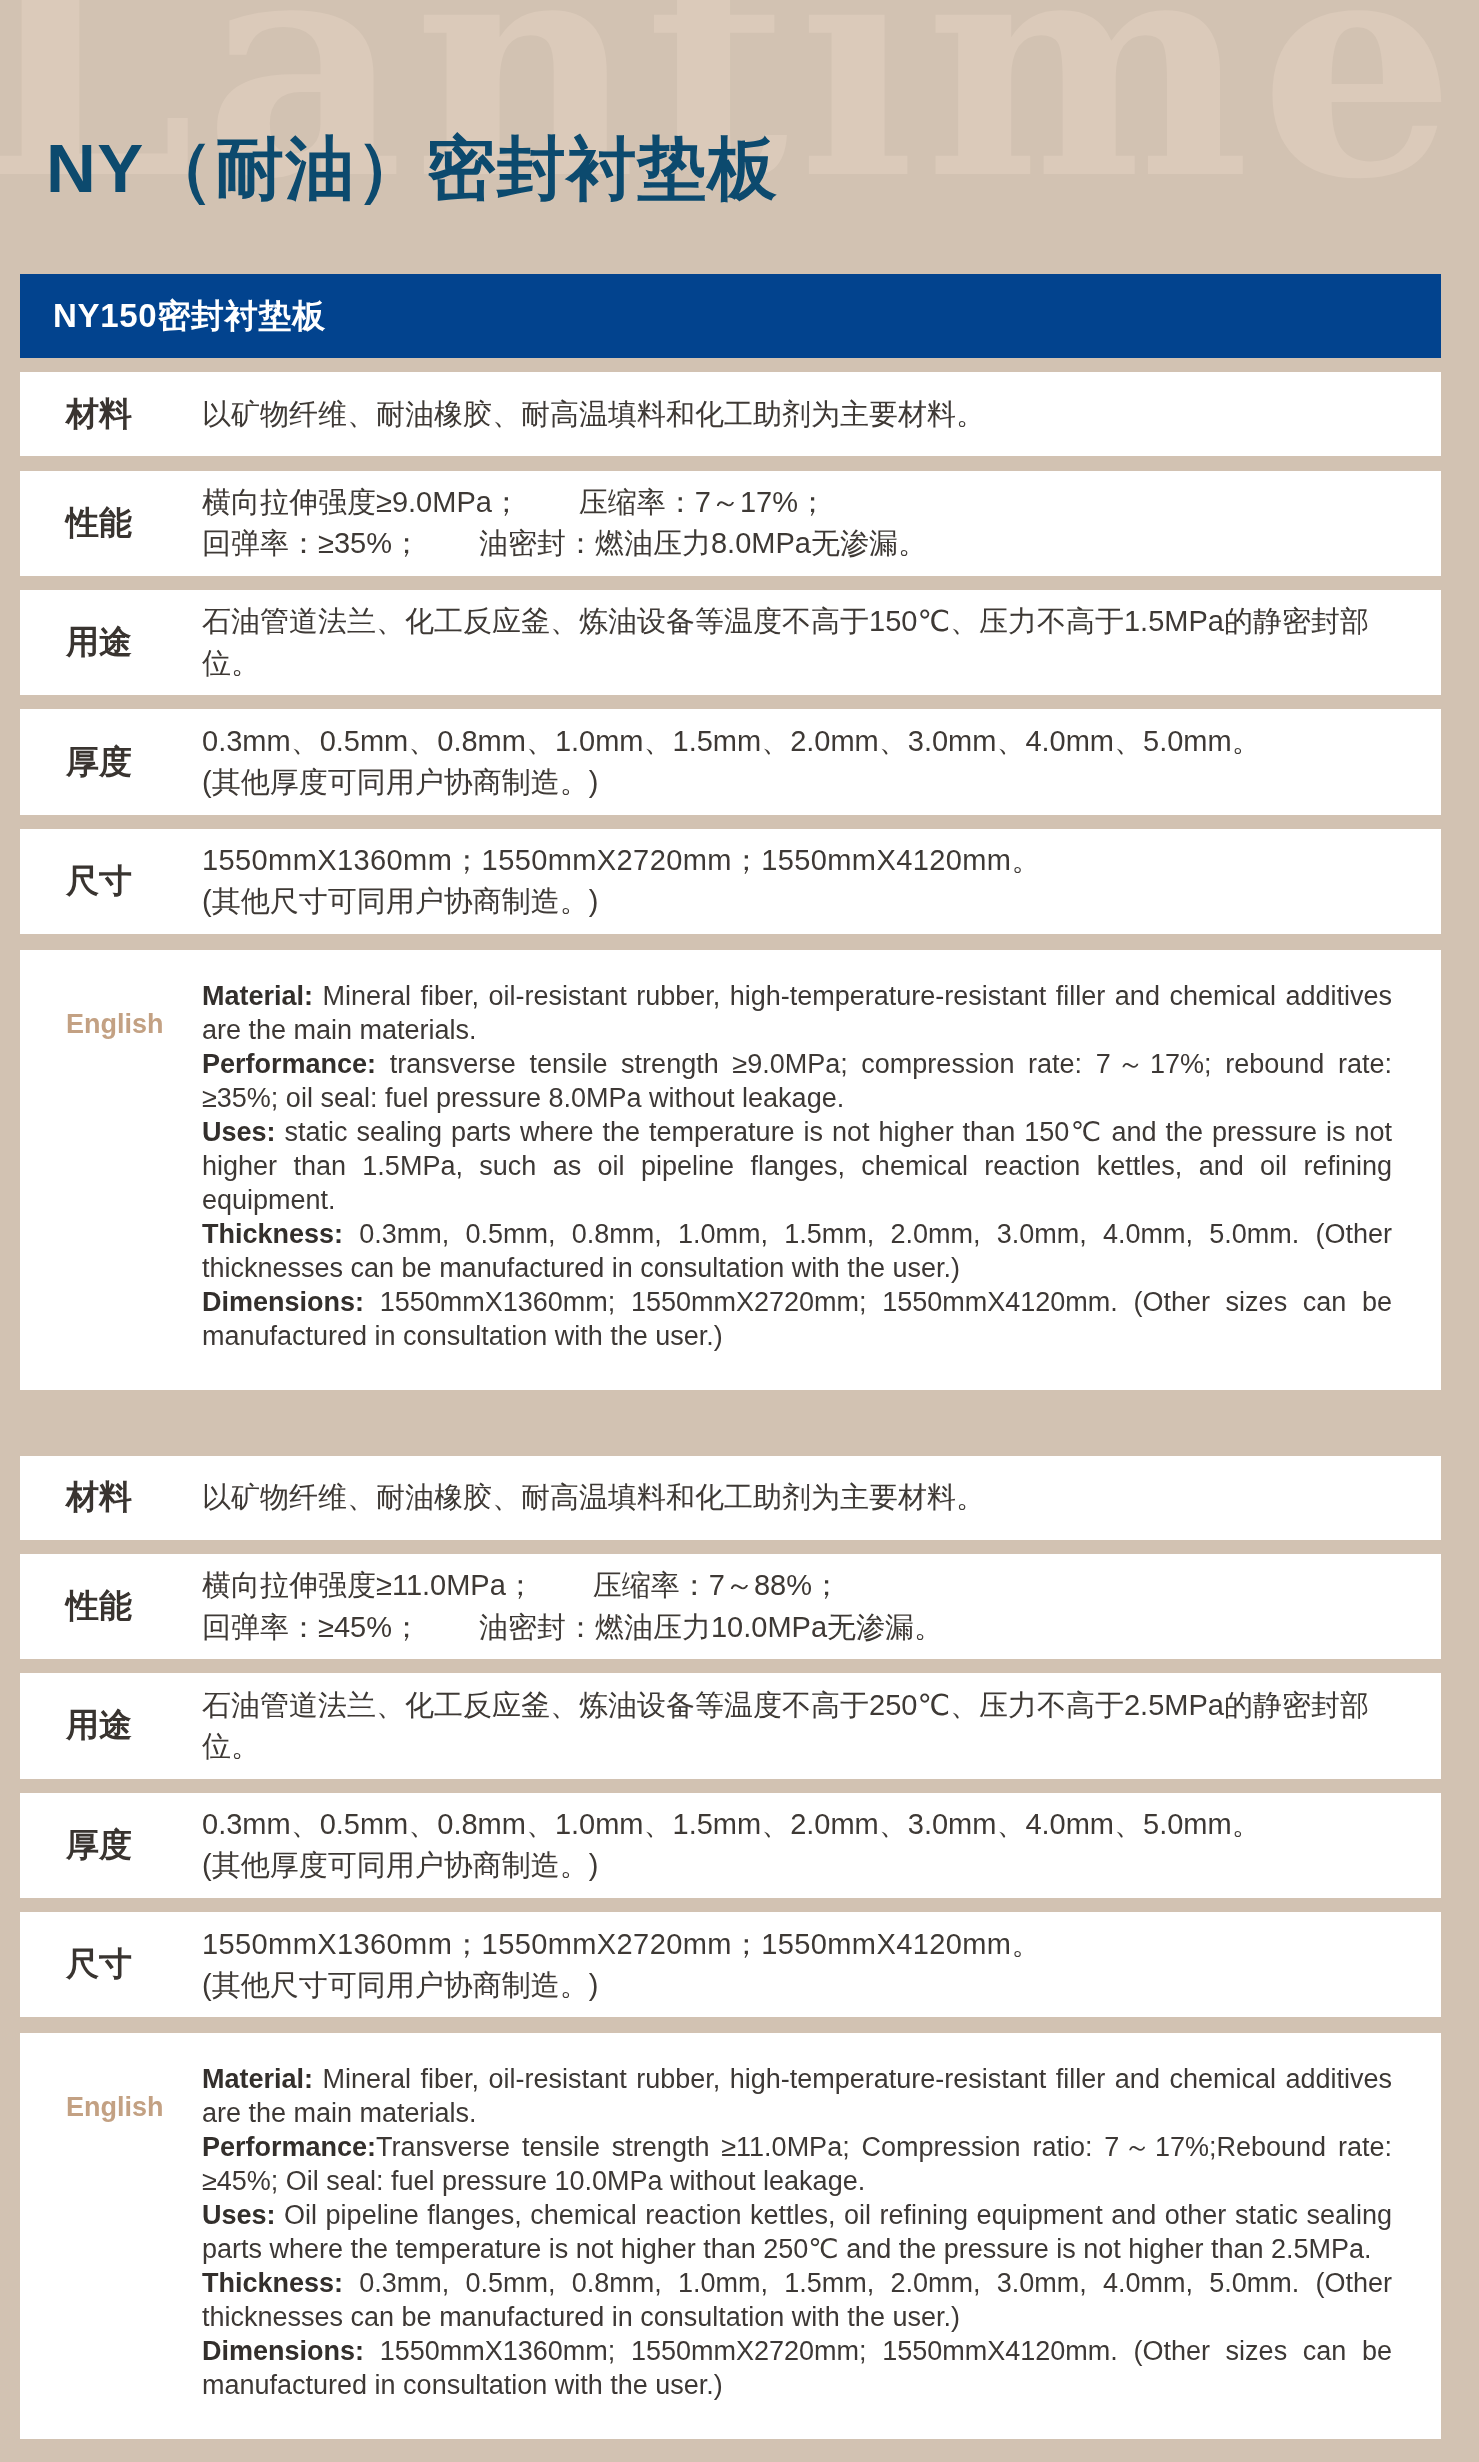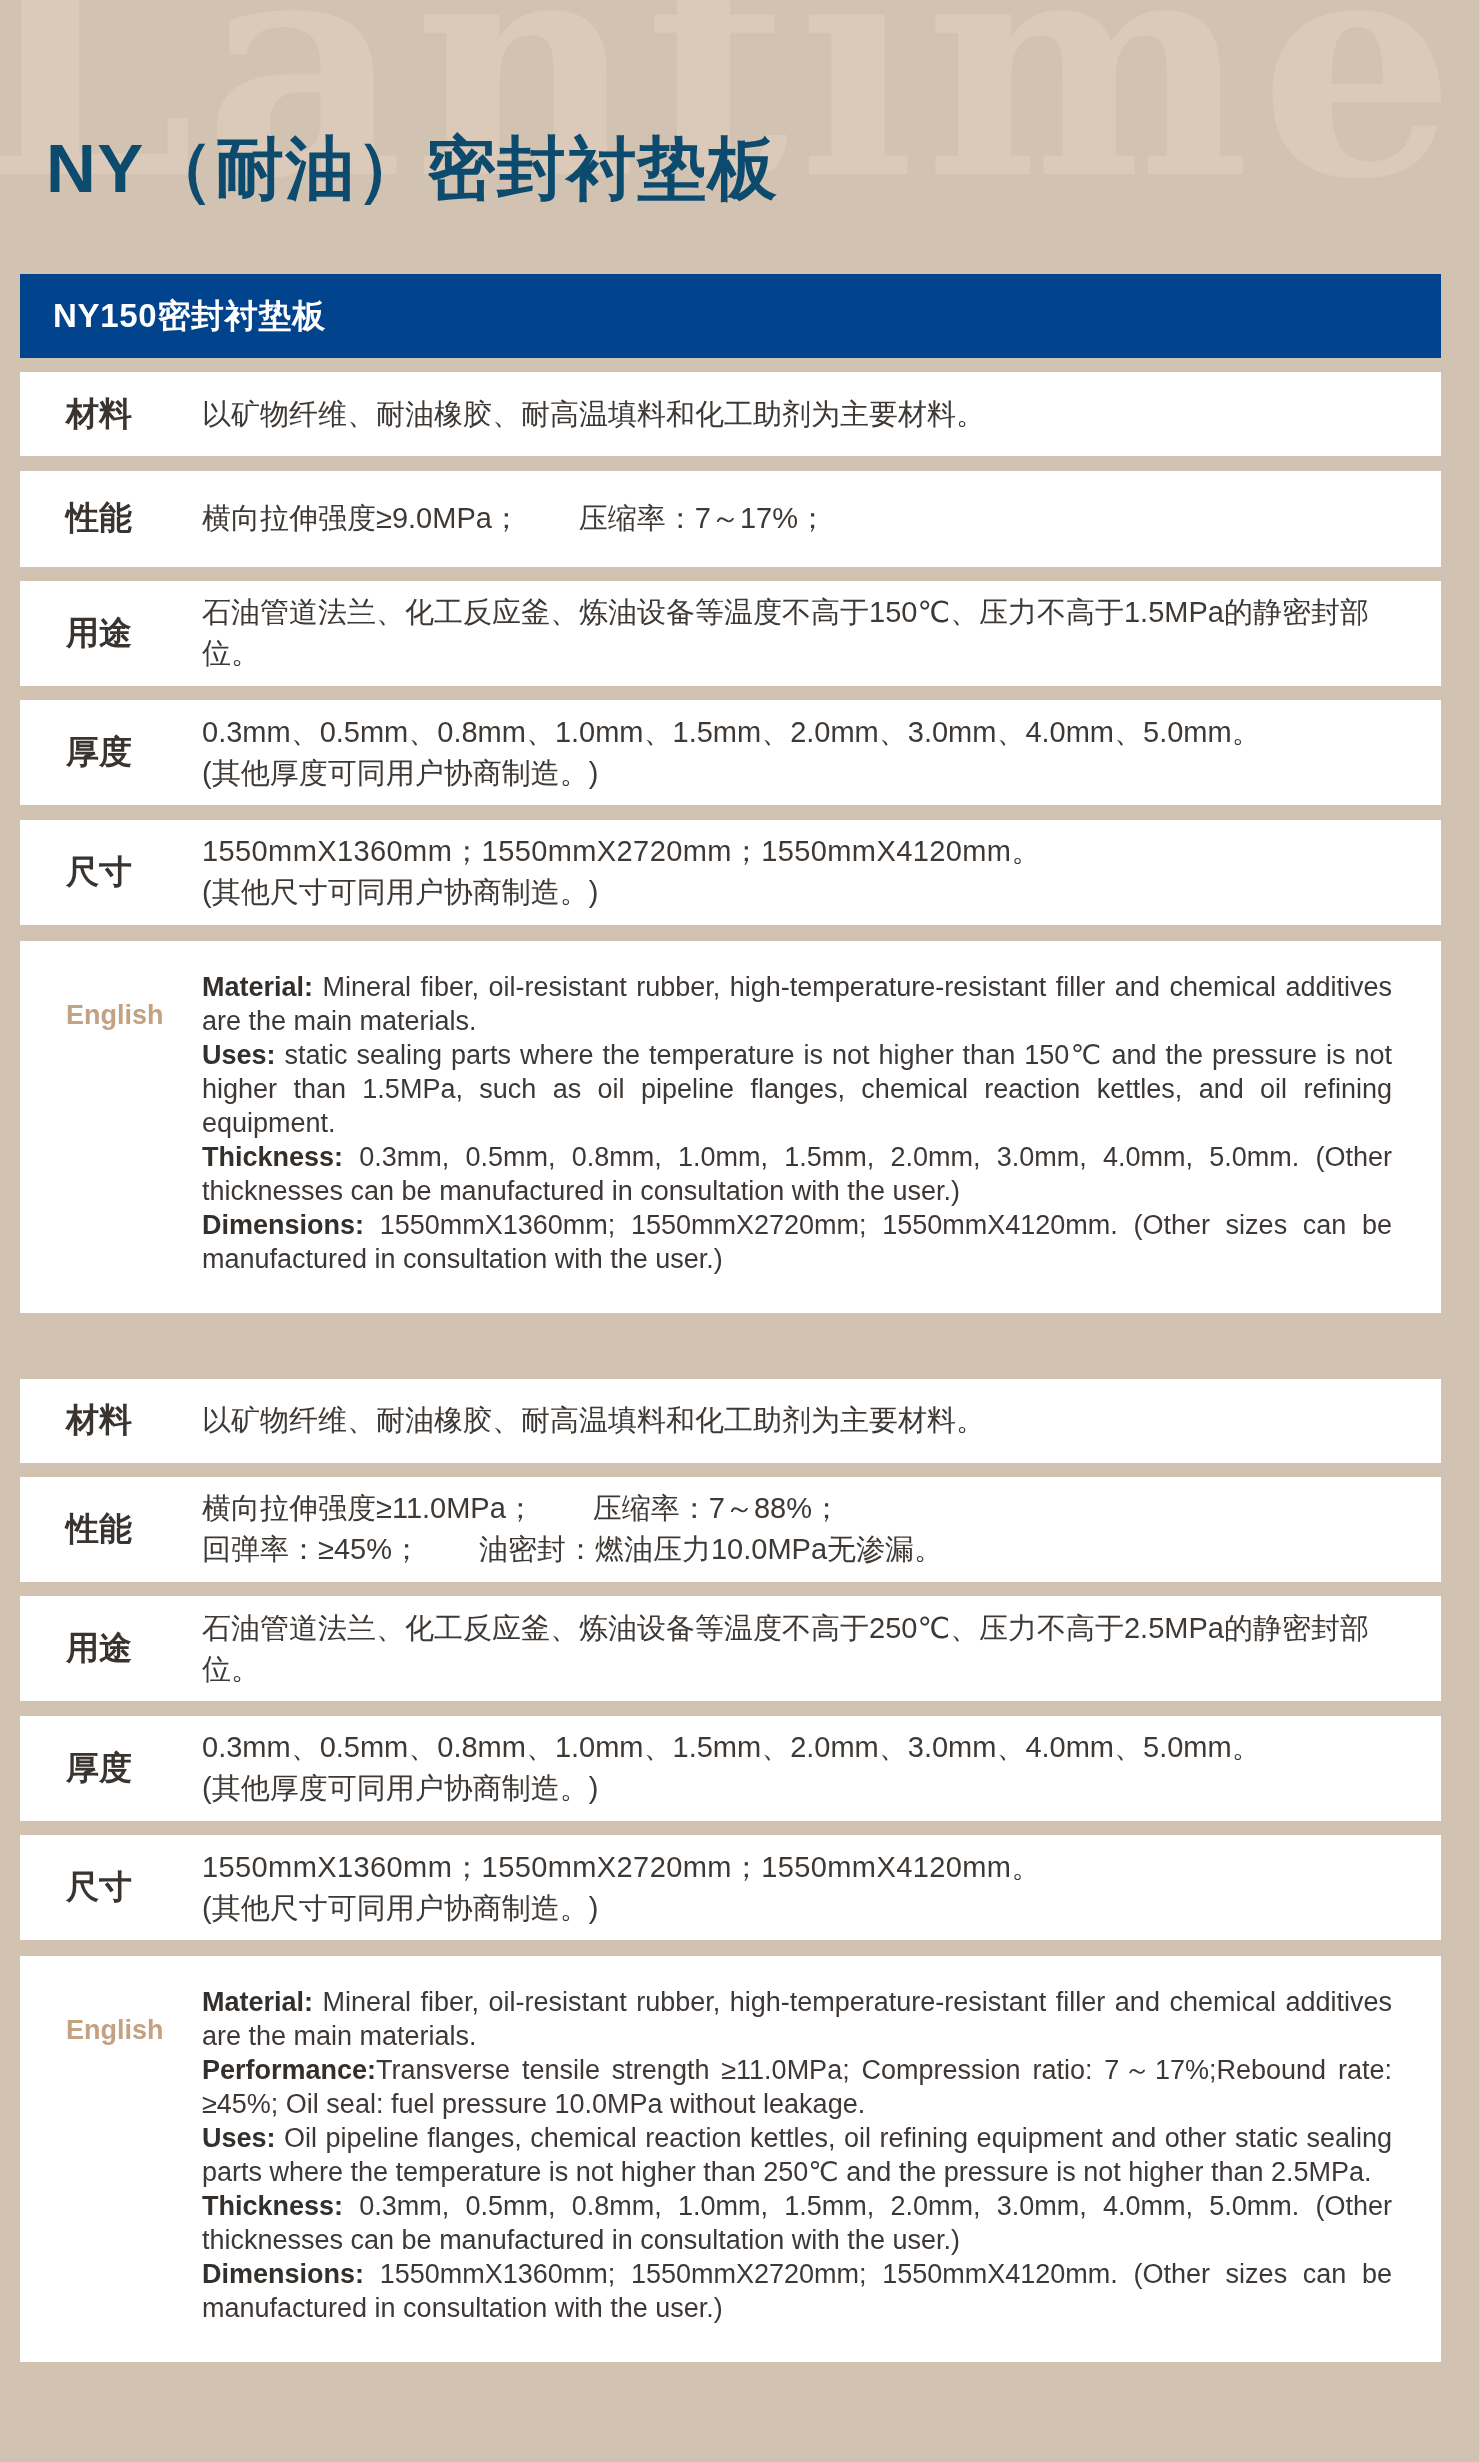--- a/index.html
+++ b/index.html
@@ -74,20 +74,21 @@
     <div class="row-label">材料</div>
     <div class="row-content">
       <span>以矿物纤维、耐油橡胶、耐高温填料和化工助剂为主要材料。</span>
     </div>
   </div>
 
   <div class="row h-performance">
     <div class="row-label">性能</div>
     <div class="row-content">
       <span>横向拉伸强度≥9.0MPa；　　压缩率：7～17%；</span>
+      <span>回弹率：≥35%；　　油密封：燃油压力8.0MPa无渗漏。</span>
     </div>
   </div>
 
   <div class="row h-uses">
     <div class="row-label">用途</div>
     <div class="row-content">
       <span>石油管道法兰、化工反应釜、炼油设备等温度不高于150℃、压力不高于1.5MPa的静密封部位。</span>
     </div>
   </div>
 
@@ -104,20 +105,21 @@
     <div class="row-content">
       <span class="dim-line">1550mmX1360mm；1550mmX2720mm；1550mmX4120mm。</span>
       <span>(其他尺寸可同用户协商制造。)</span>
     </div>
   </div>
 
   <div class="row row-english">
     <div class="row-label">English</div>
     <div class="english-content">
       <p><b>Material:</b><span> Mineral fiber, oil-resistant rubber, high-temperature-resistant filler and chemical additives are the main materials.</span></p>
+      <p><b>Performance:</b><span> transverse tensile strength ≥9.0MPa; compression rate: 7～17%; rebound rate: ≥35%; oil seal: fuel pressure 8.0MPa without leakage.</span></p>
       <p><b>Uses:</b><span> static sealing parts where the temperature is not higher than 150℃ and the pressure is not higher than 1.5MPa, such as oil pipeline flanges, chemical reaction kettles, and oil refining equipment.</span></p>
       <p><b>Thickness:</b><span> 0.3mm, 0.5mm, 0.8mm, 1.0mm, 1.5mm, 2.0mm, 3.0mm, 4.0mm, 5.0mm. (Other thicknesses can be manufactured in consultation with the user.)</span></p>
       <p><b>Dimensions:</b><span> 1550mmX1360mm; 1550mmX2720mm; 1550mmX4120mm. (Other sizes can be manufactured in consultation with the user.)</span></p>
     </div>
   </div>
 </section>
 
 <section class="spec-table second">
 
   <div class="row h-material">

